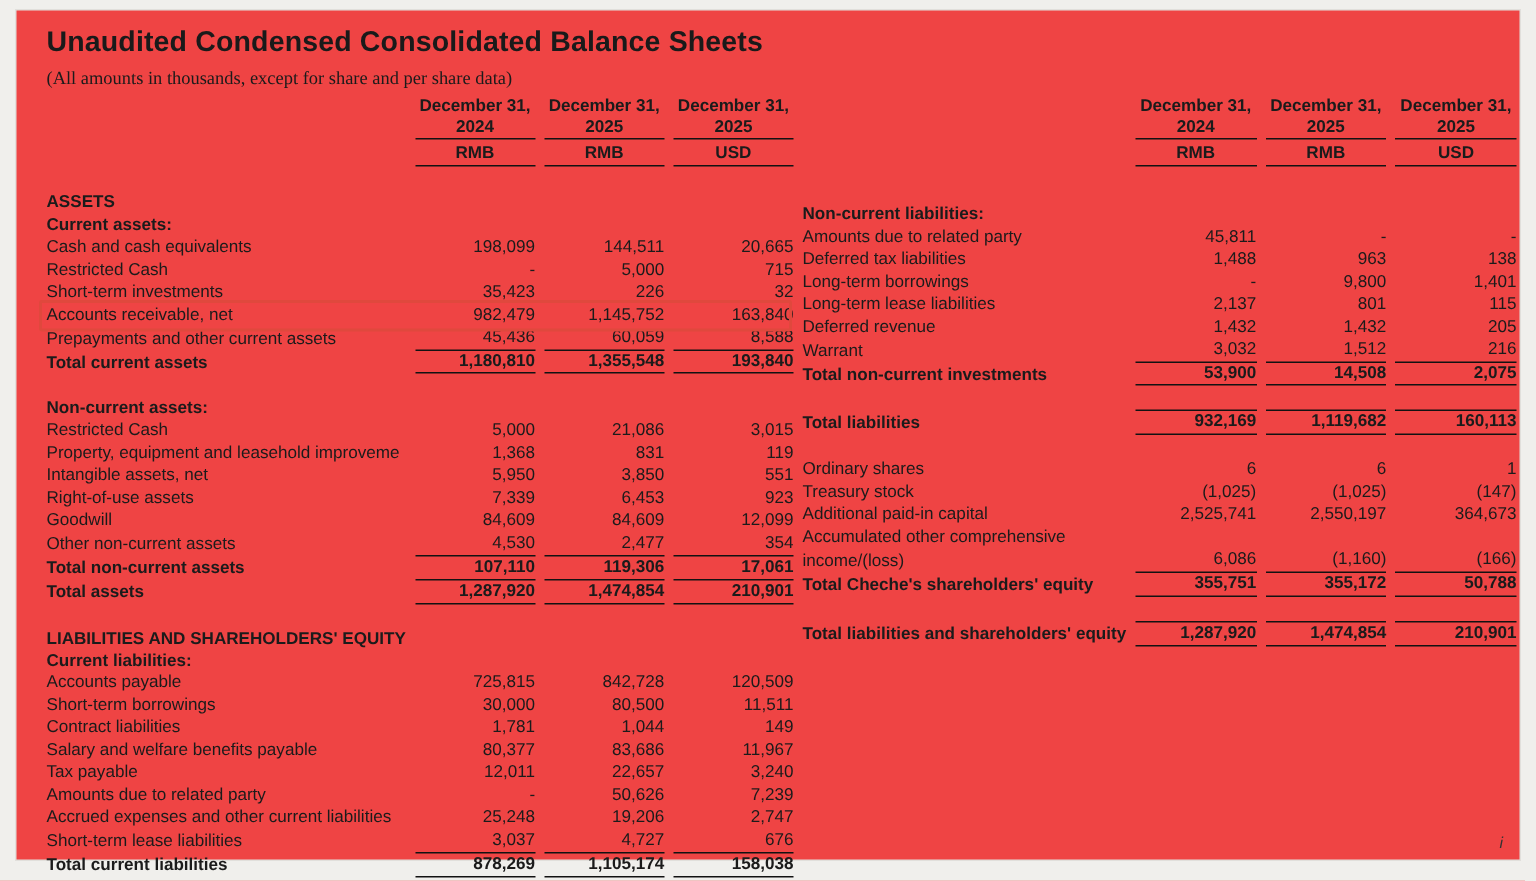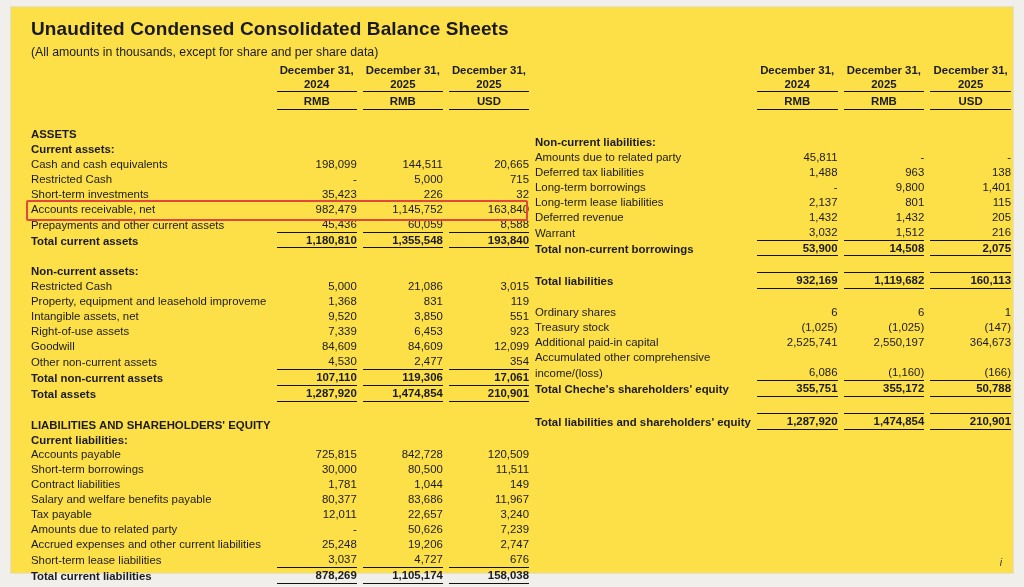--- a/index.html
+++ b/index.html
@@ -1,21 +1,21 @@
 <!DOCTYPE html>
 <html><head>
 <meta charset="utf-8">
 <style>
   html,body{margin:0;padding:0;width:1024px;height:587px;overflow:hidden;
     background:#f0efec;font-family:"Liberation Sans","DejaVu Sans",sans-serif;}
   .page{position:absolute;left:10px;top:6px;width:1004px;height:568px;
-    background:#fde047;border:1px solid #e1dfdb;box-sizing:border-box;}
+    background:#ef4444;border:1px solid #e1dfdb;box-sizing:border-box;}
   .title{margin:11px 0 0 20px;font-size:19px;font-weight:600;color:#1a1a1a;
     letter-spacing:.1px;}
-  .subtitle{margin:5px 1px 0 20px;font-size:12.3px;color:#1b1b1b;}
+  .subtitle{margin:5px 1px 0 20px;font-size:12.3px;color:#1b1b1b;font-family:Liberation Serif, serif;}
   .content{display:flex;align-items:flex-start;padding-left:20px;margin-top:5px;}
   .col-l{width:504px;flex:0 0 504px;}
   .col-r{width:482px;flex:0 0 482px;}
   table.tbl{border-collapse:separate;border-spacing:6px 0;margin-left:-6px;
     table-layout:fixed;}
   table.tbl td{padding:0;font-size:11.4px;line-height:14.9px;height:14.9px;
     color:#1b1b1b;vertical-align:bottom;overflow:visible;}
   td.lbl{text-align:left;white-space:nowrap;}
   td.num{text-align:right;white-space:nowrap;}
   .b{font-weight:bold;}
@@ -136,21 +136,21 @@
               <td class="num">3,015</td>
             </tr>
             <tr class="row">
               <td class="lbl">Property, equipment and leasehold improveme</td>
               <td class="num">1,368</td>
               <td class="num">831</td>
               <td class="num">119</td>
             </tr>
             <tr class="row">
               <td class="lbl">Intangible assets, net</td>
-              <td class="num">9,520</td>
+              <td class="num">5,950</td>
               <td class="num">3,850</td>
               <td class="num">551</td>
             </tr>
             <tr class="row">
               <td class="lbl">Right-of-use assets</td>
               <td class="num">7,339</td>
               <td class="num">6,453</td>
               <td class="num">923</td>
             </tr>
             <tr class="row">
@@ -317,21 +317,21 @@
               <td class="num">1,432</td>
               <td class="num">205</td>
             </tr>
             <tr class="row">
               <td class="lbl">Warrant</td>
               <td class="num ul">3,032</td>
               <td class="num ul">1,512</td>
               <td class="num ul">216</td>
             </tr>
             <tr class="row">
-              <td class="lbl b">Total non-current borrowings</td>
+              <td class="lbl b">Total non-current investments</td>
               <td class="num b ul">53,900</td>
               <td class="num b ul">14,508</td>
               <td class="num b ul">2,075</td>
             </tr>
             <tr class="gap">
               <td colspan="4"></td>
             </tr>
             <tr class="row">
               <td class="lbl b">Total liabilities</td>
               <td class="num b ul tl">932,169</td>

